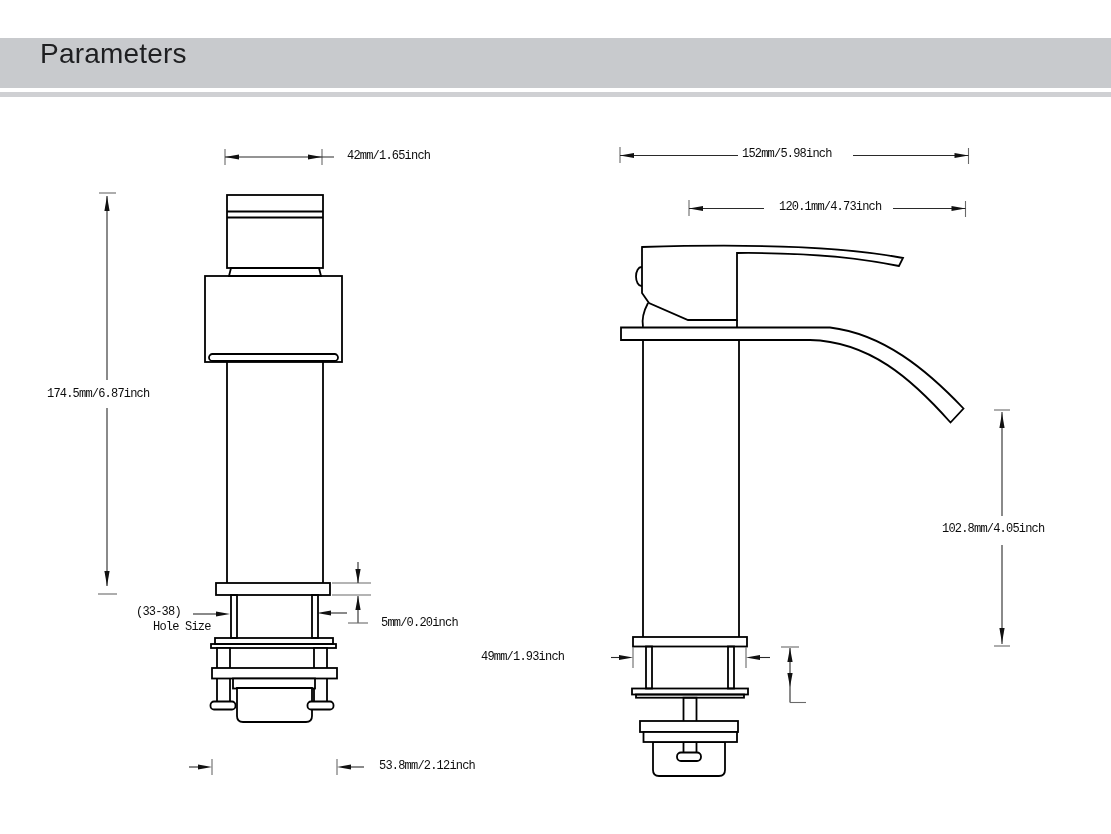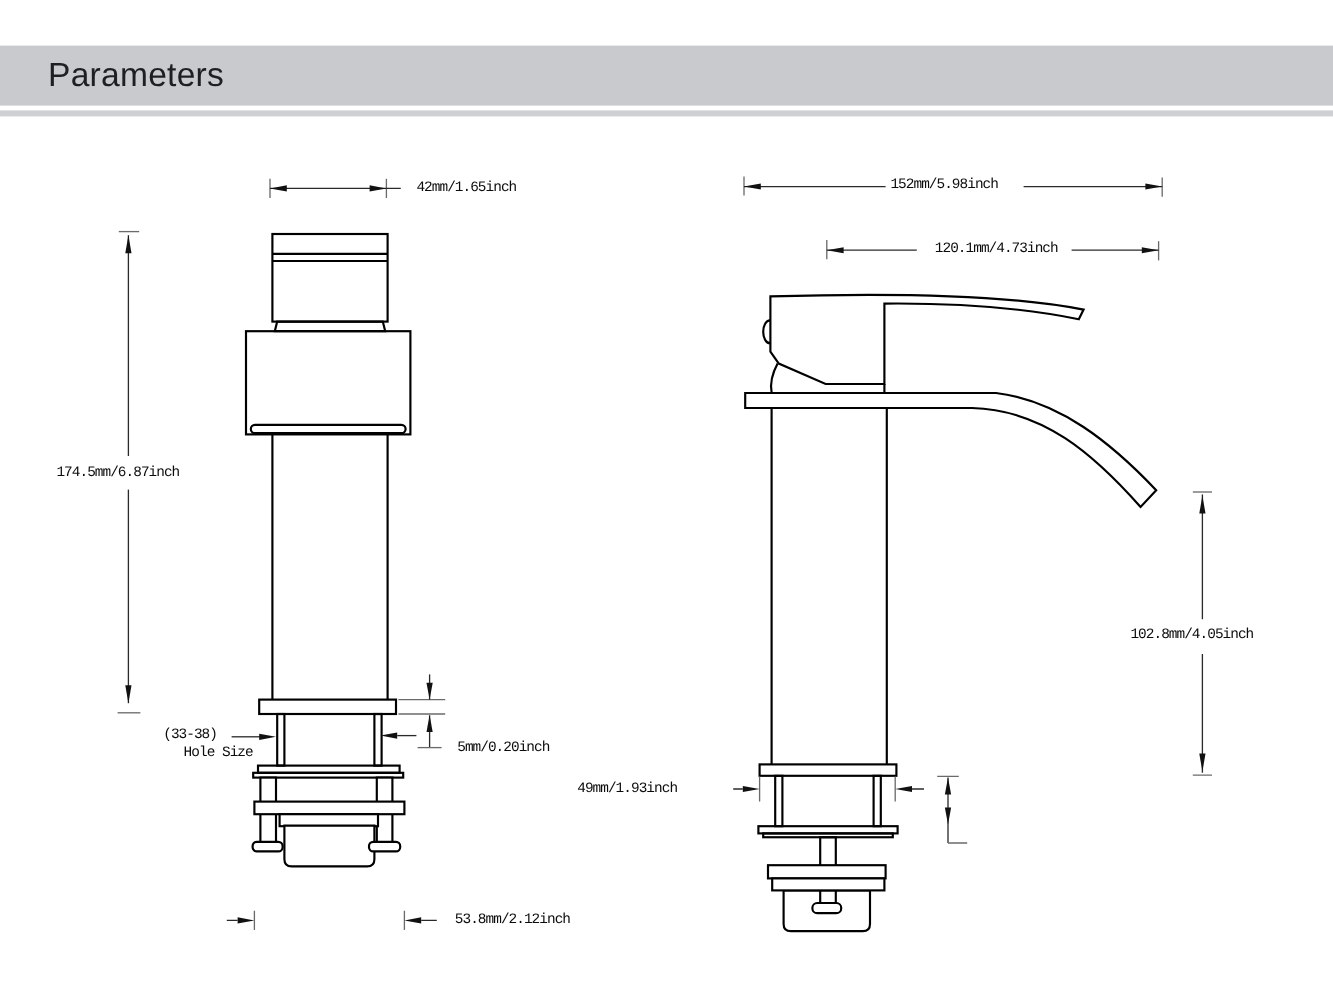--- a/index.html
+++ b/index.html
@@ -1,19 +1,19 @@
 <!DOCTYPE html>
 <html><head>
 <meta charset="utf-8">
 <style>
   html,body{margin:0;padding:0;background:#fff;}
   #page{position:relative;width:1111px;height:834px;background:#fff;overflow:hidden;
         font-family:"Liberation Sans",sans-serif;}
   #header-bar{position:absolute;left:0;top:38px;width:1111px;height:50px;
-              display:flex;align-items:center;padding-left:40px;box-sizing:border-box;}
+              display:flex;align-items:flex-start;padding-left:40px;box-sizing:border-box;}
   #header-title{font-size:28px;color:#1e1f21;letter-spacing:0.2px;}
   #header-strip{position:absolute;left:0;top:92px;width:1111px;height:5px;}
   svg{position:absolute;left:0;top:0;}
   .dim-label{position:absolute;font-family:"Liberation Mono","DejaVu Sans Mono",monospace;
              font-size:12px;letter-spacing:-0.8px;color:#0c0c0c;white-space:pre;line-height:15.2px;}
   .part{fill:none;stroke:#000;stroke-width:1.8;}
   .part-f{fill:#fff;stroke:#000;stroke-width:1.8;}
   .dim{fill:none;stroke:#2a2a2a;stroke-width:1.1;}
   .tick{fill:none;stroke:#6a6a6a;stroke-width:1.1;}
   .ah{fill:#111;stroke:none;}

